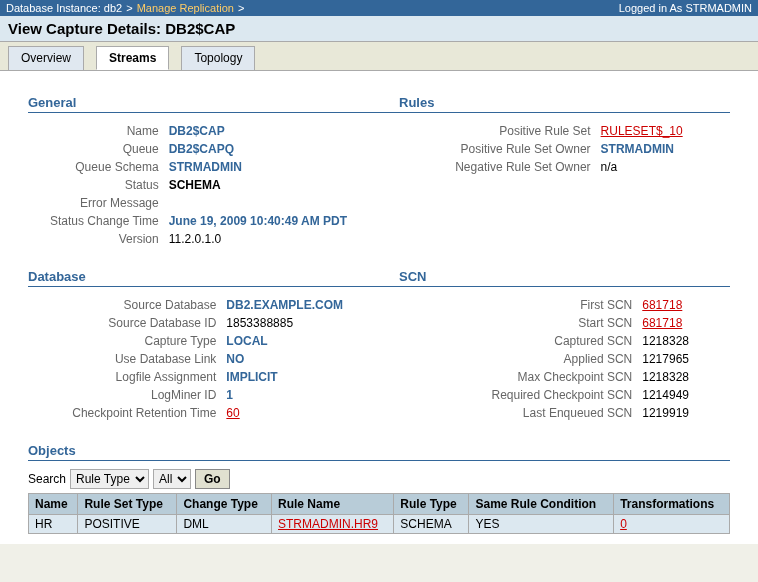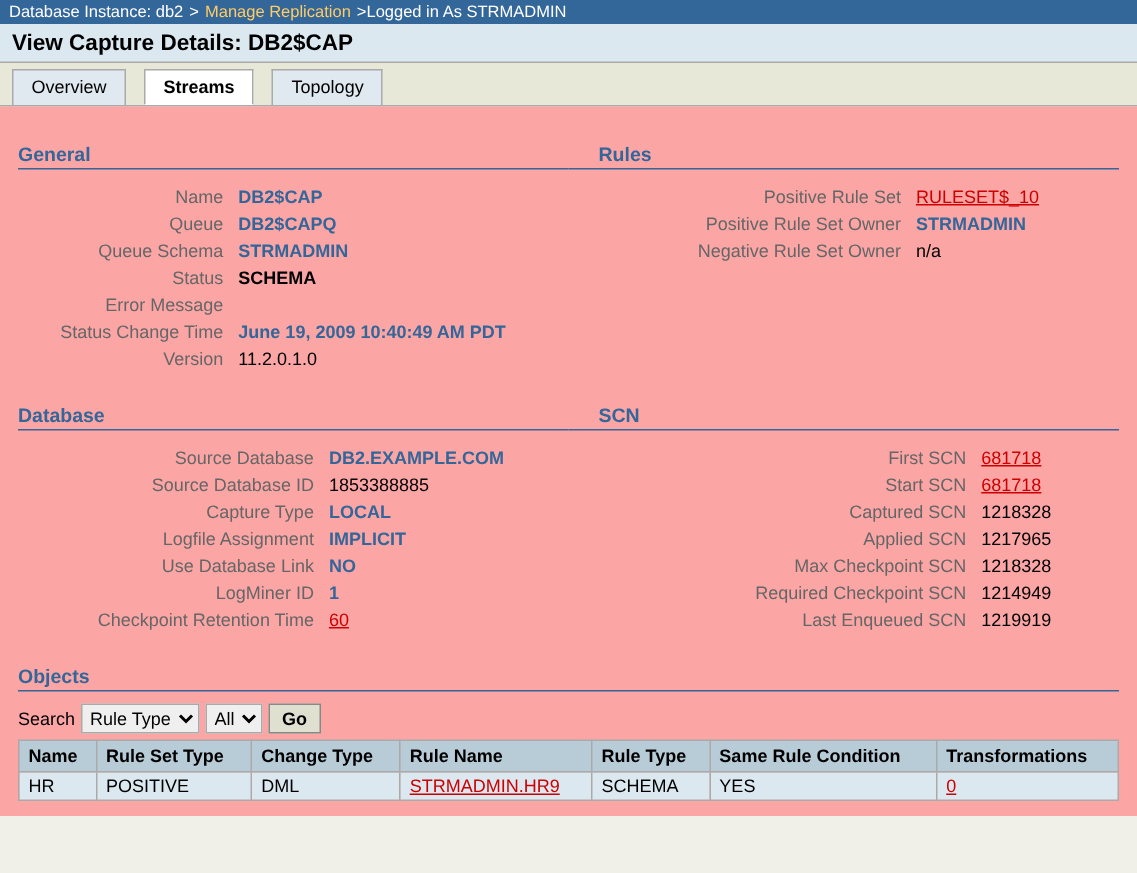--- a/index.html
+++ b/index.html
@@ -1,32 +1,32 @@
 <!DOCTYPE html>
 <html><head>
   <meta charset="utf-8">
   <style>
     * { margin: 0; padding: 0; box-sizing: border-box; }
     body { font-family: Arial, sans-serif; font-size: 12px; background: #f0f0e8; color: #000; width: 758px; }
 
     
-    .top-bar { background: #336699; color: #fff; padding: 2px 6px; display: flex; align-items: center; font-size: 11px; }
+    .top-bar { background: #336699; color: #fff; padding: 2px 6px; display: flex; justify-content: space-between; align-items: center; font-size: 11px; }
     .top-bar a { color: #ffcc66; text-decoration: none; }
     .breadcrumb { display: flex; align-items: center; gap: 4px; }
 
     
     .page-title { background: #dce8f0; padding: 4px 8px; font-size: 15px; font-weight: bold; color: #000; border-bottom: 1px solid #aaa; }
 
     
     .tabs { background: #e8e8d8; border-bottom: 1px solid #aaa; display: flex; padding-top: 4px; padding-left: 8px; gap: 12px; }
     .tab { padding: 4px 12px; border: 1px solid #aaa; border-bottom: none; background: #e0e8f0; cursor: pointer; font-size: 12px; text-decoration: none; color: #000; }
     .tab.active { background: #fff; border-bottom: 1px solid #fff; font-weight: bold; }
 
     
-    .content { background: #fca5a5; padding: 10px 12px; }
+    .content { background: #ffffff; padding: 10px 28px; }
 
     
     .two-col { display: flex; gap: 0; }
     .col-left { flex: 1; }
     .col-right { flex: 1; }
 
     
     .section-header { font-size: 13px; font-weight: bold; color: #336699; border-bottom: 1px solid #336699; margin-bottom: 8px; padding-bottom: 2px; margin-top: 14px; }
 
     
@@ -155,26 +155,26 @@
         </tr>
         <tr>
           <td class="label">Source Database ID</td>
           <td class="value">1853388885</td>
         </tr>
         <tr>
           <td class="label">Capture Type</td>
           <td class="value bold">LOCAL</td>
         </tr>
         <tr>
+          <td class="label">Use Database Link</td>
+          <td class="value bold">NO</td>
+        </tr>
+        <tr>
           <td class="label">Logfile Assignment</td>
           <td class="value bold">IMPLICIT</td>
-        </tr>
-        <tr>
-          <td class="label">Use Database Link</td>
-          <td class="value bold">NO</td>
         </tr>
         <tr>
           <td class="label">LogMiner ID</td>
           <td class="value bold">1</td>
         </tr>
         <tr>
           <td class="label">Checkpoint Retention Time</td>
           <td class="value link">60</td>
         </tr>
       </tbody>

